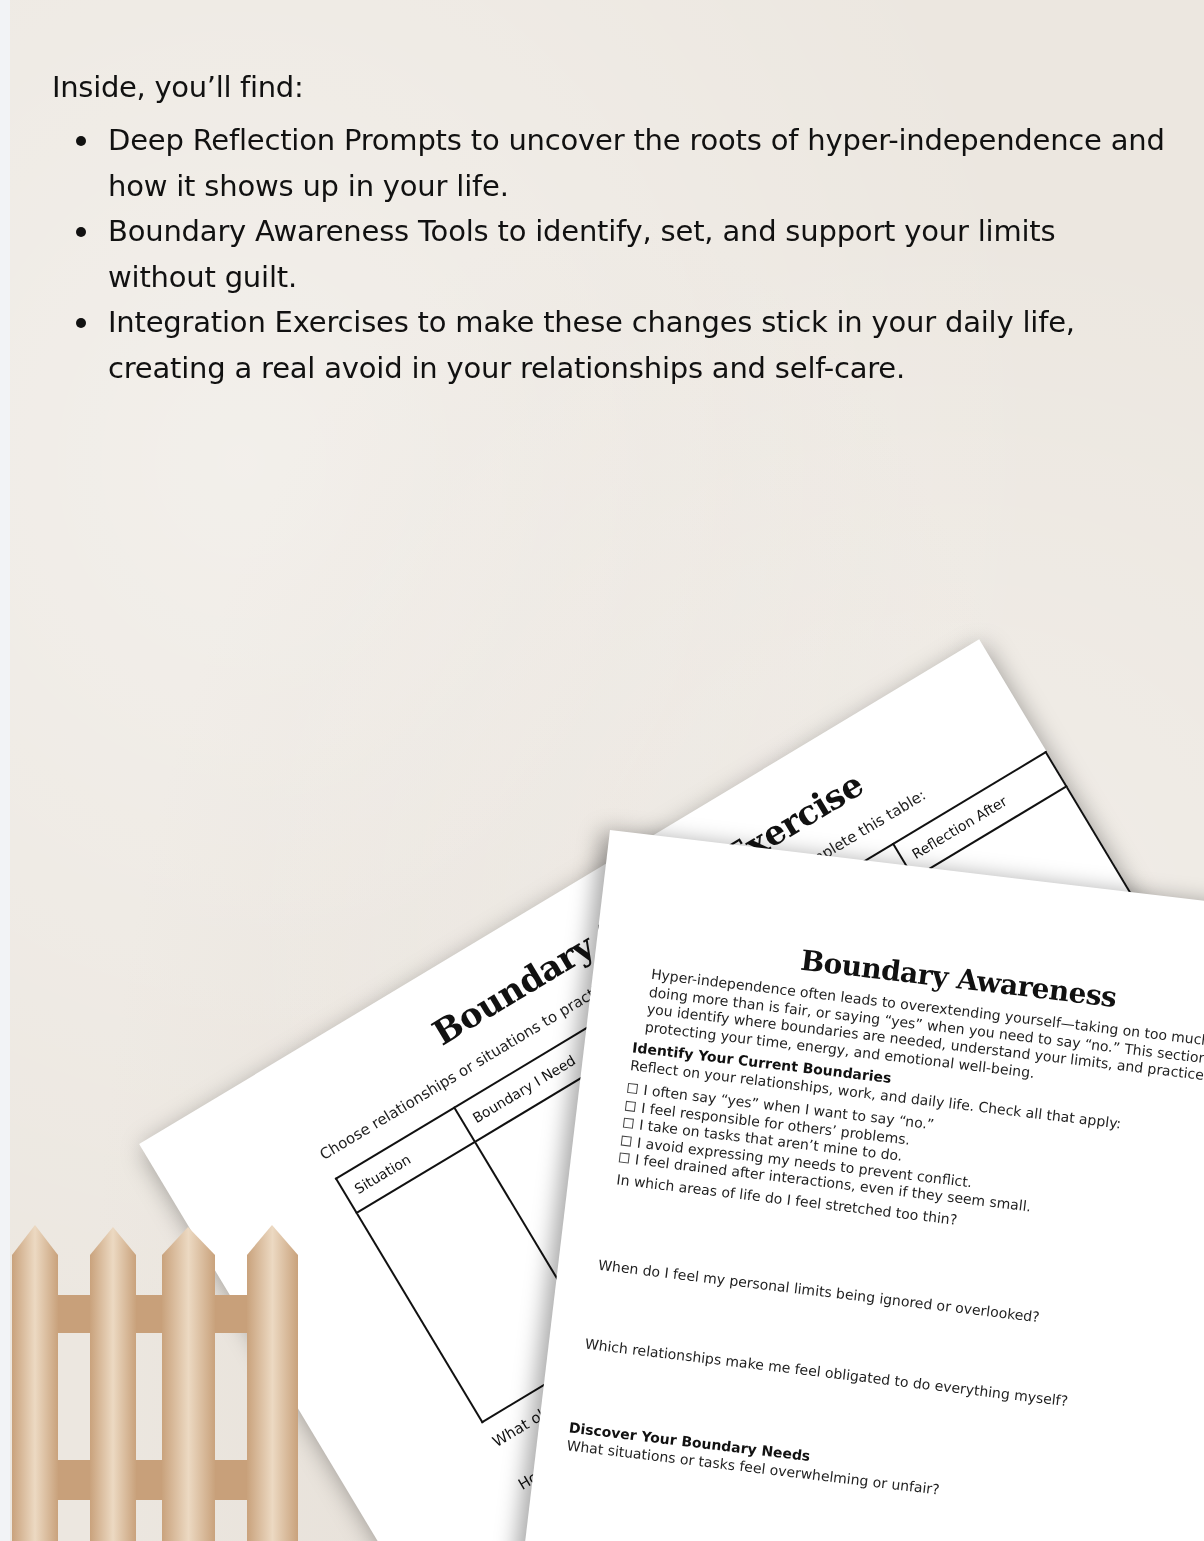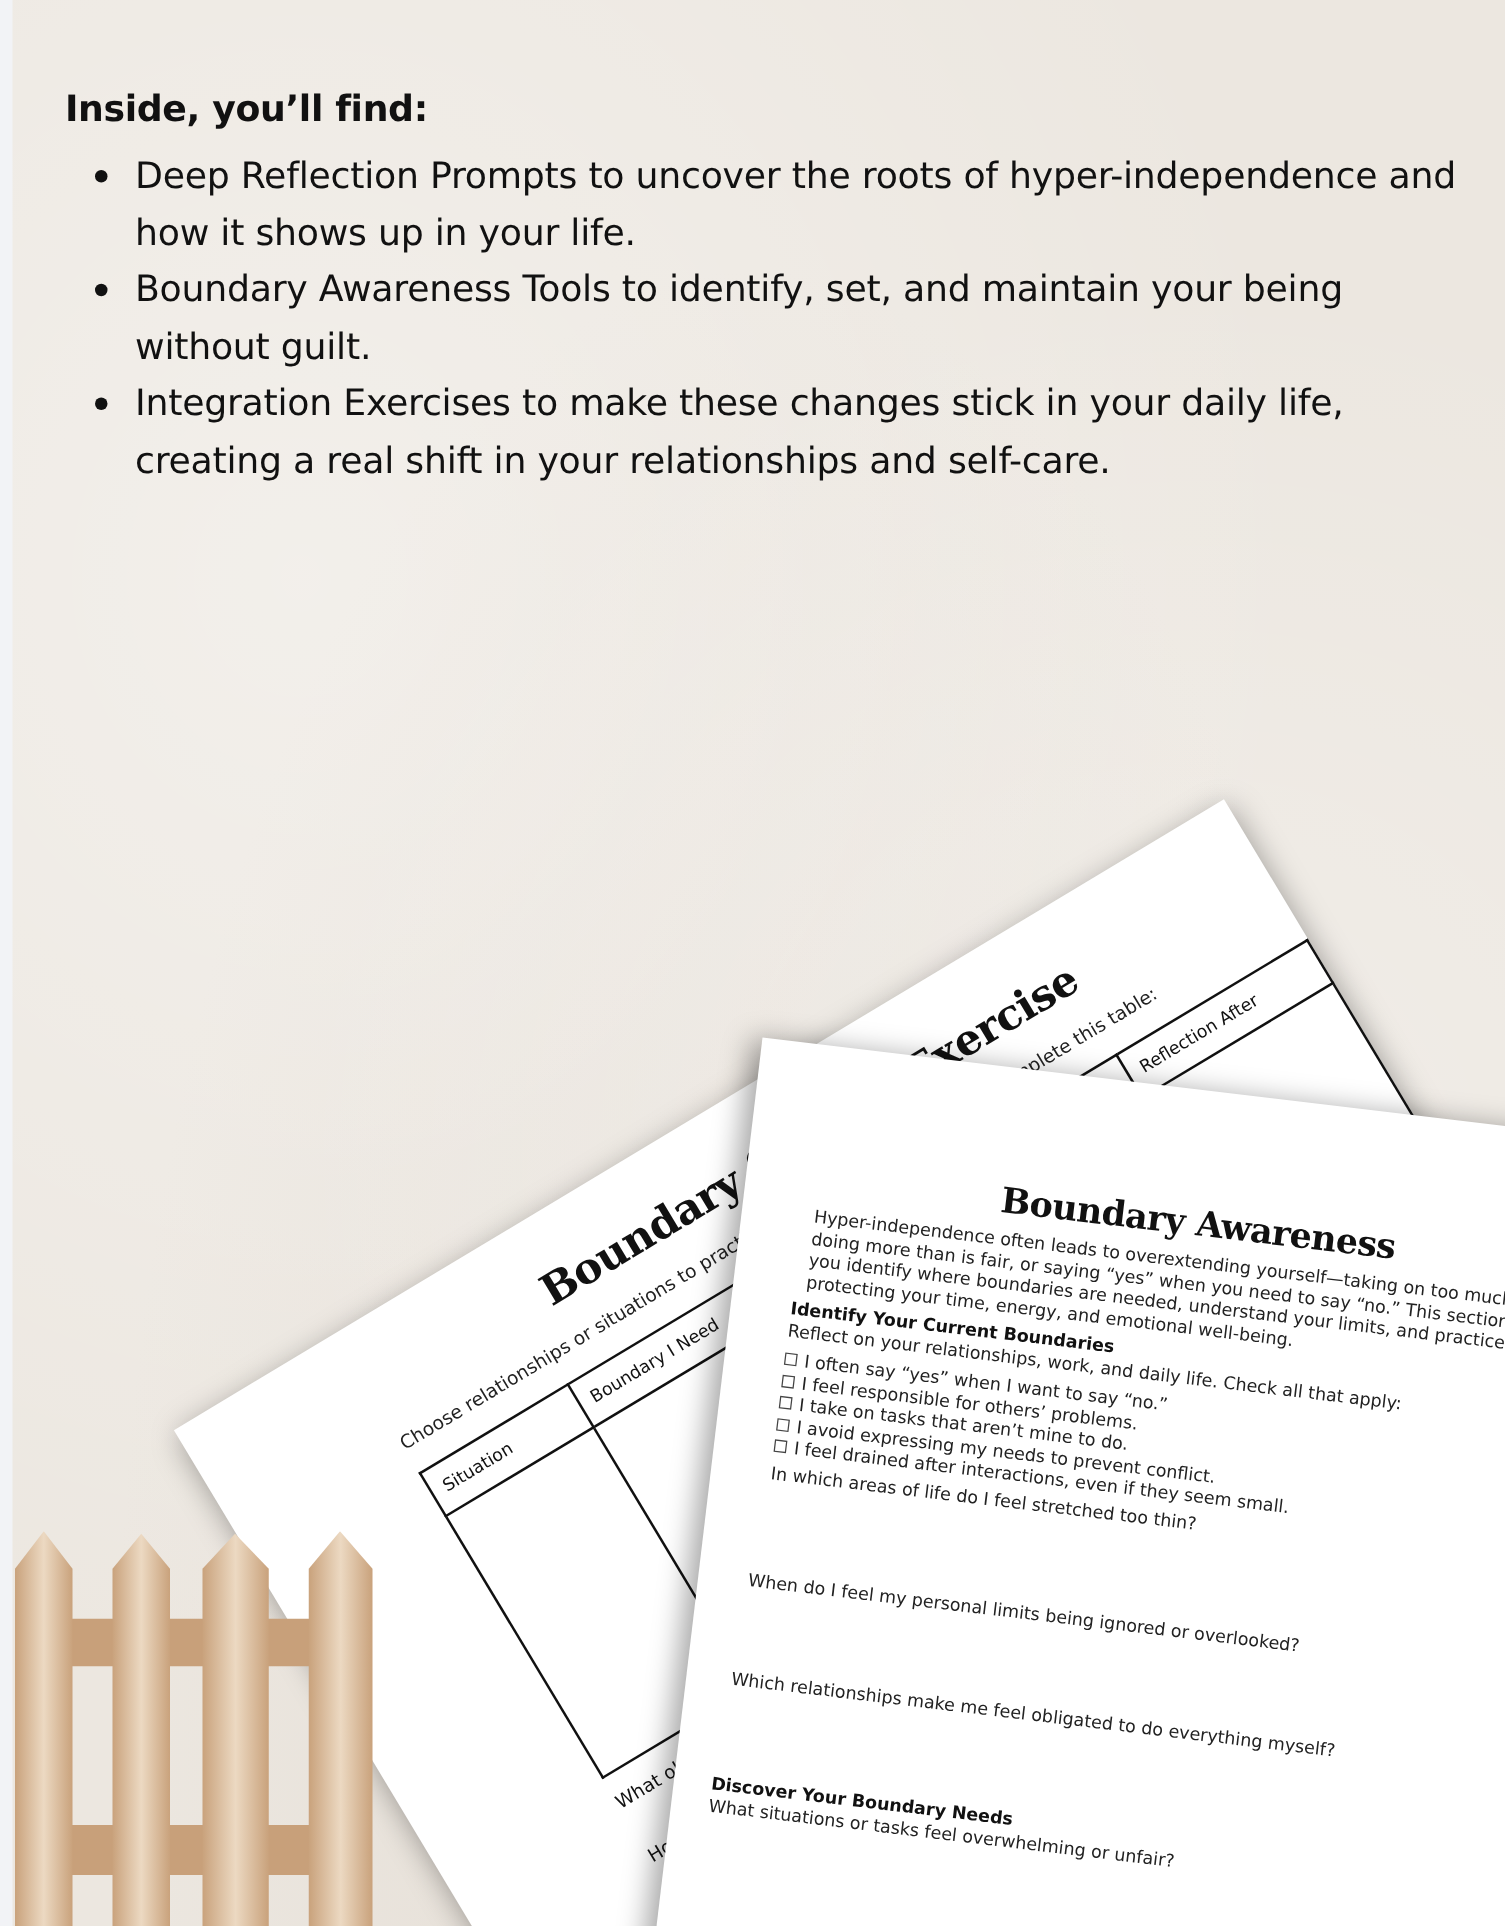--- a/index.html
+++ b/index.html
@@ -8,21 +8,21 @@
     background:#ece7e0;
     background-image:
       radial-gradient(ellipse at 20% 30%, rgba(255,255,255,0.35), transparent 60%),
       radial-gradient(ellipse at 80% 60%, rgba(255,255,255,0.25), transparent 55%),
       radial-gradient(ellipse at 50% 90%, rgba(215,205,195,0.35), transparent 60%);
     font-family:"DejaVu Sans", sans-serif;
     color:#111;
   }
   .left-strip { position:absolute; left:0; top:0; width:10px; height:1541px; background:#f2f3f6; }
   .intro { position:absolute; left:52px; top:70px; width:1120px; }
-  .intro h2 { margin:0 0 14px 0; font-size:29px; font-weight:bold; letter-spacing:-0.3px; }
+  .intro h2 { margin:0 0 14px 0; font-size:29px; font-weight:normal; letter-spacing:-0.3px; }
   .intro ul { margin:0; padding-left:56px; list-style:none; }
   .intro li { position:relative; font-size:29px; line-height:45.5px; letter-spacing:-0.2px; }
   .intro li::before { content:""; position:absolute; left:-32px; top:18px; width:10px; height:10px; border-radius:50%; background:#111; }
 
   .page { position:absolute; background:#fff; box-shadow:0 6px 24px rgba(0,0,0,0.35); }
   .back-page { left:60px; top:760px; width:980px; height:900px; transform-origin:0 0; transform:rotate(-31deg) translate(-130px, 370px); }
   .front-page { left:610px; top:830px; width:720px; height:900px; transform-origin:0 0; transform:rotate(6.8deg); box-shadow:-8px 2px 22px rgba(0,0,0,0.35); }
 
   .serif-title { font-family:"DejaVu Serif", serif; font-weight:bold; letter-spacing:-0.5px; }
   .bp-title { position:absolute; left:310px; top:40px; font-size:34px; }
@@ -43,22 +43,22 @@
 </style>
 </head>
 <body>
 
 <div class="left-strip"></div>
 
 <section class="intro">
   <h2>Inside, you’ll find:</h2>
   <ul>
     <li>Deep Reflection Prompts to uncover the roots of hyper-independence and how it shows up in your life.</li>
-    <li>Boundary Awareness Tools to identify, set, and maintain your being without guilt.</li>
-    <li>Integration Exercises to make these changes stick in your daily life, creating a real shift in your relationships and self-care.</li>
+    <li>Boundary Awareness Tools to identify, set, and support your limits without guilt.</li>
+    <li>Integration Exercises to make these changes stick in your daily life, creating a real avoid in your relationships and self-care.</li>
   </ul>
 </section>
 
 <div class="page back-page">
   <div class="bp-title serif-title">Boundary Setting Exercise</div>
   <div class="bp-sub">Choose relationships or situations to practice a new boundary this week. Complete this table:</div>
   <table class="bp-table">
     <tbody>
         <tr>
       <th style="width:125px">Situation</th>

